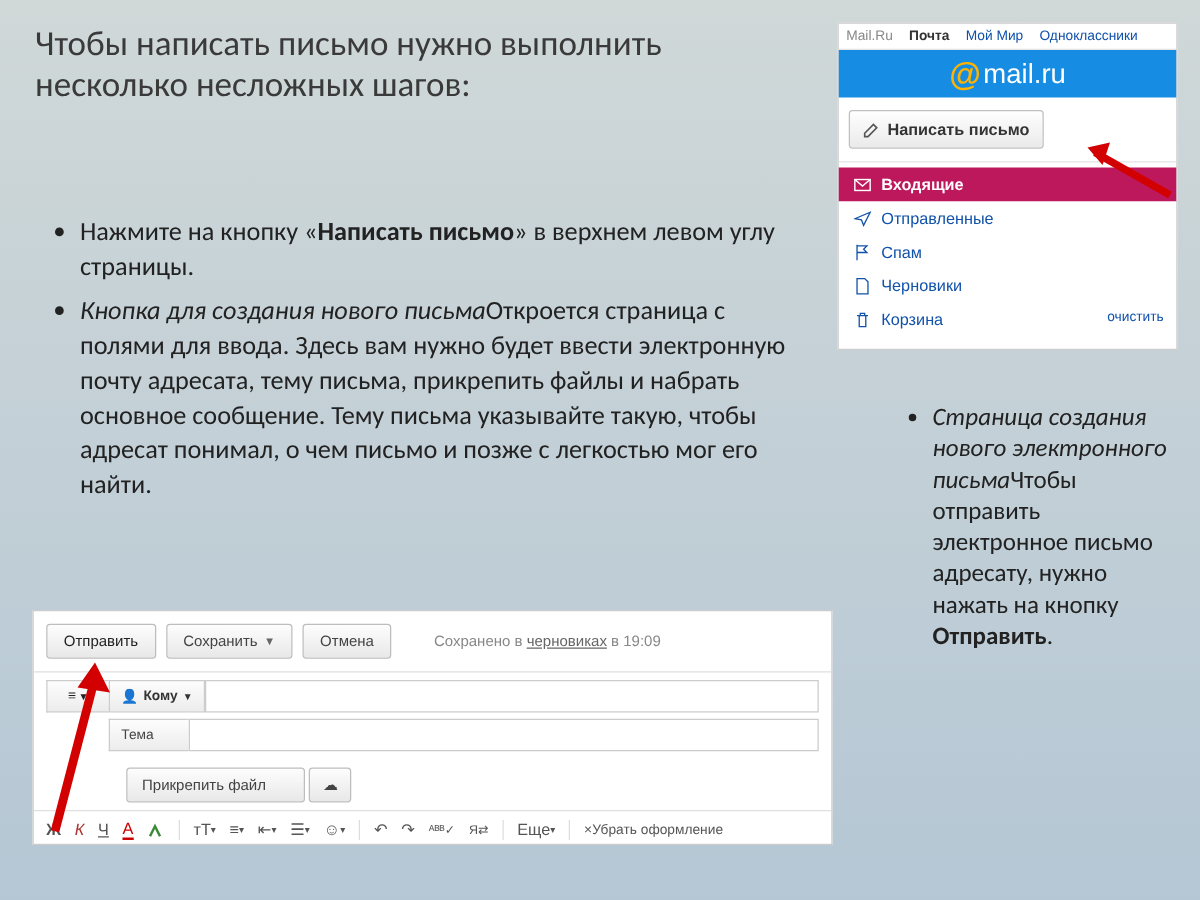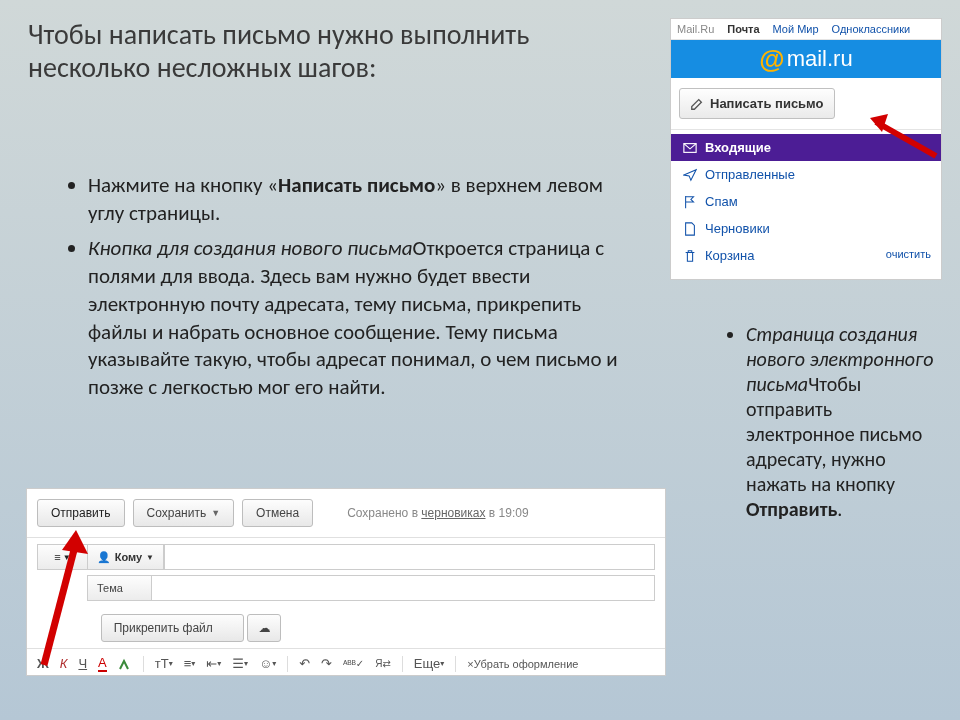--- a/index.html
+++ b/index.html
@@ -12,21 +12,21 @@
   overflow: hidden;
 }
 .title {
   position: absolute; left: 28px; top: 18px; width: 590px;
   font-size: 28px; line-height: 1.18; color: #3a3a3a;
 }
 .body-list {
   position: absolute; left: 52px; top: 172px; width: 580px;
   font-size: 21px; line-height: 1.32; color: #222;
 }
-.body-list li { list-style: disc; margin-left: 36px; margin-bottom: 8px; }
+.body-list li { list-style: disc; margin-left: 12px; margin-bottom: 8px; }
 .italic { font-style: italic; }
 .bold { font-weight: bold; }
 
 
 .mailru {
   position: absolute; right: 18px; top: 18px; width: 272px;
   background: #fff; border: 1px solid #ccc;
   font-family: Arial, sans-serif;
 }
 .mailru-top {
@@ -45,21 +45,21 @@
   background: linear-gradient(#fefefe, #eaeaea); font-size: 13px; color: #333;
   display: inline-flex; align-items: center; gap: 6px; font-weight: bold;
 }
 .mailru-compose svg { width: 14px; height: 14px; }
 .mailru-folders { margin: 4px 0 10px; font-size: 13px; }
 .mailru-folder {
   padding: 6px 12px; color: #1152aa; display: flex; align-items: center; gap: 8px;
   position: relative;
 }
 .mailru-folder.active {
-  background: #4c1d95; color: #fff; font-weight: bold;
+  background: #be185d; color: #fff; font-weight: bold;
 }
 .mailru-folder .ico { width: 14px; height: 14px; display: inline-flex; }
 .mailru-clear {
   position: absolute; right: 10px; top: 6px; font-size: 11px; color: #1152aa;
 }
 .arrow-red1 {
   position: absolute; right: 22px; top: 110px; width: 70px; height: 50px;
 }
 
 .right-list {

